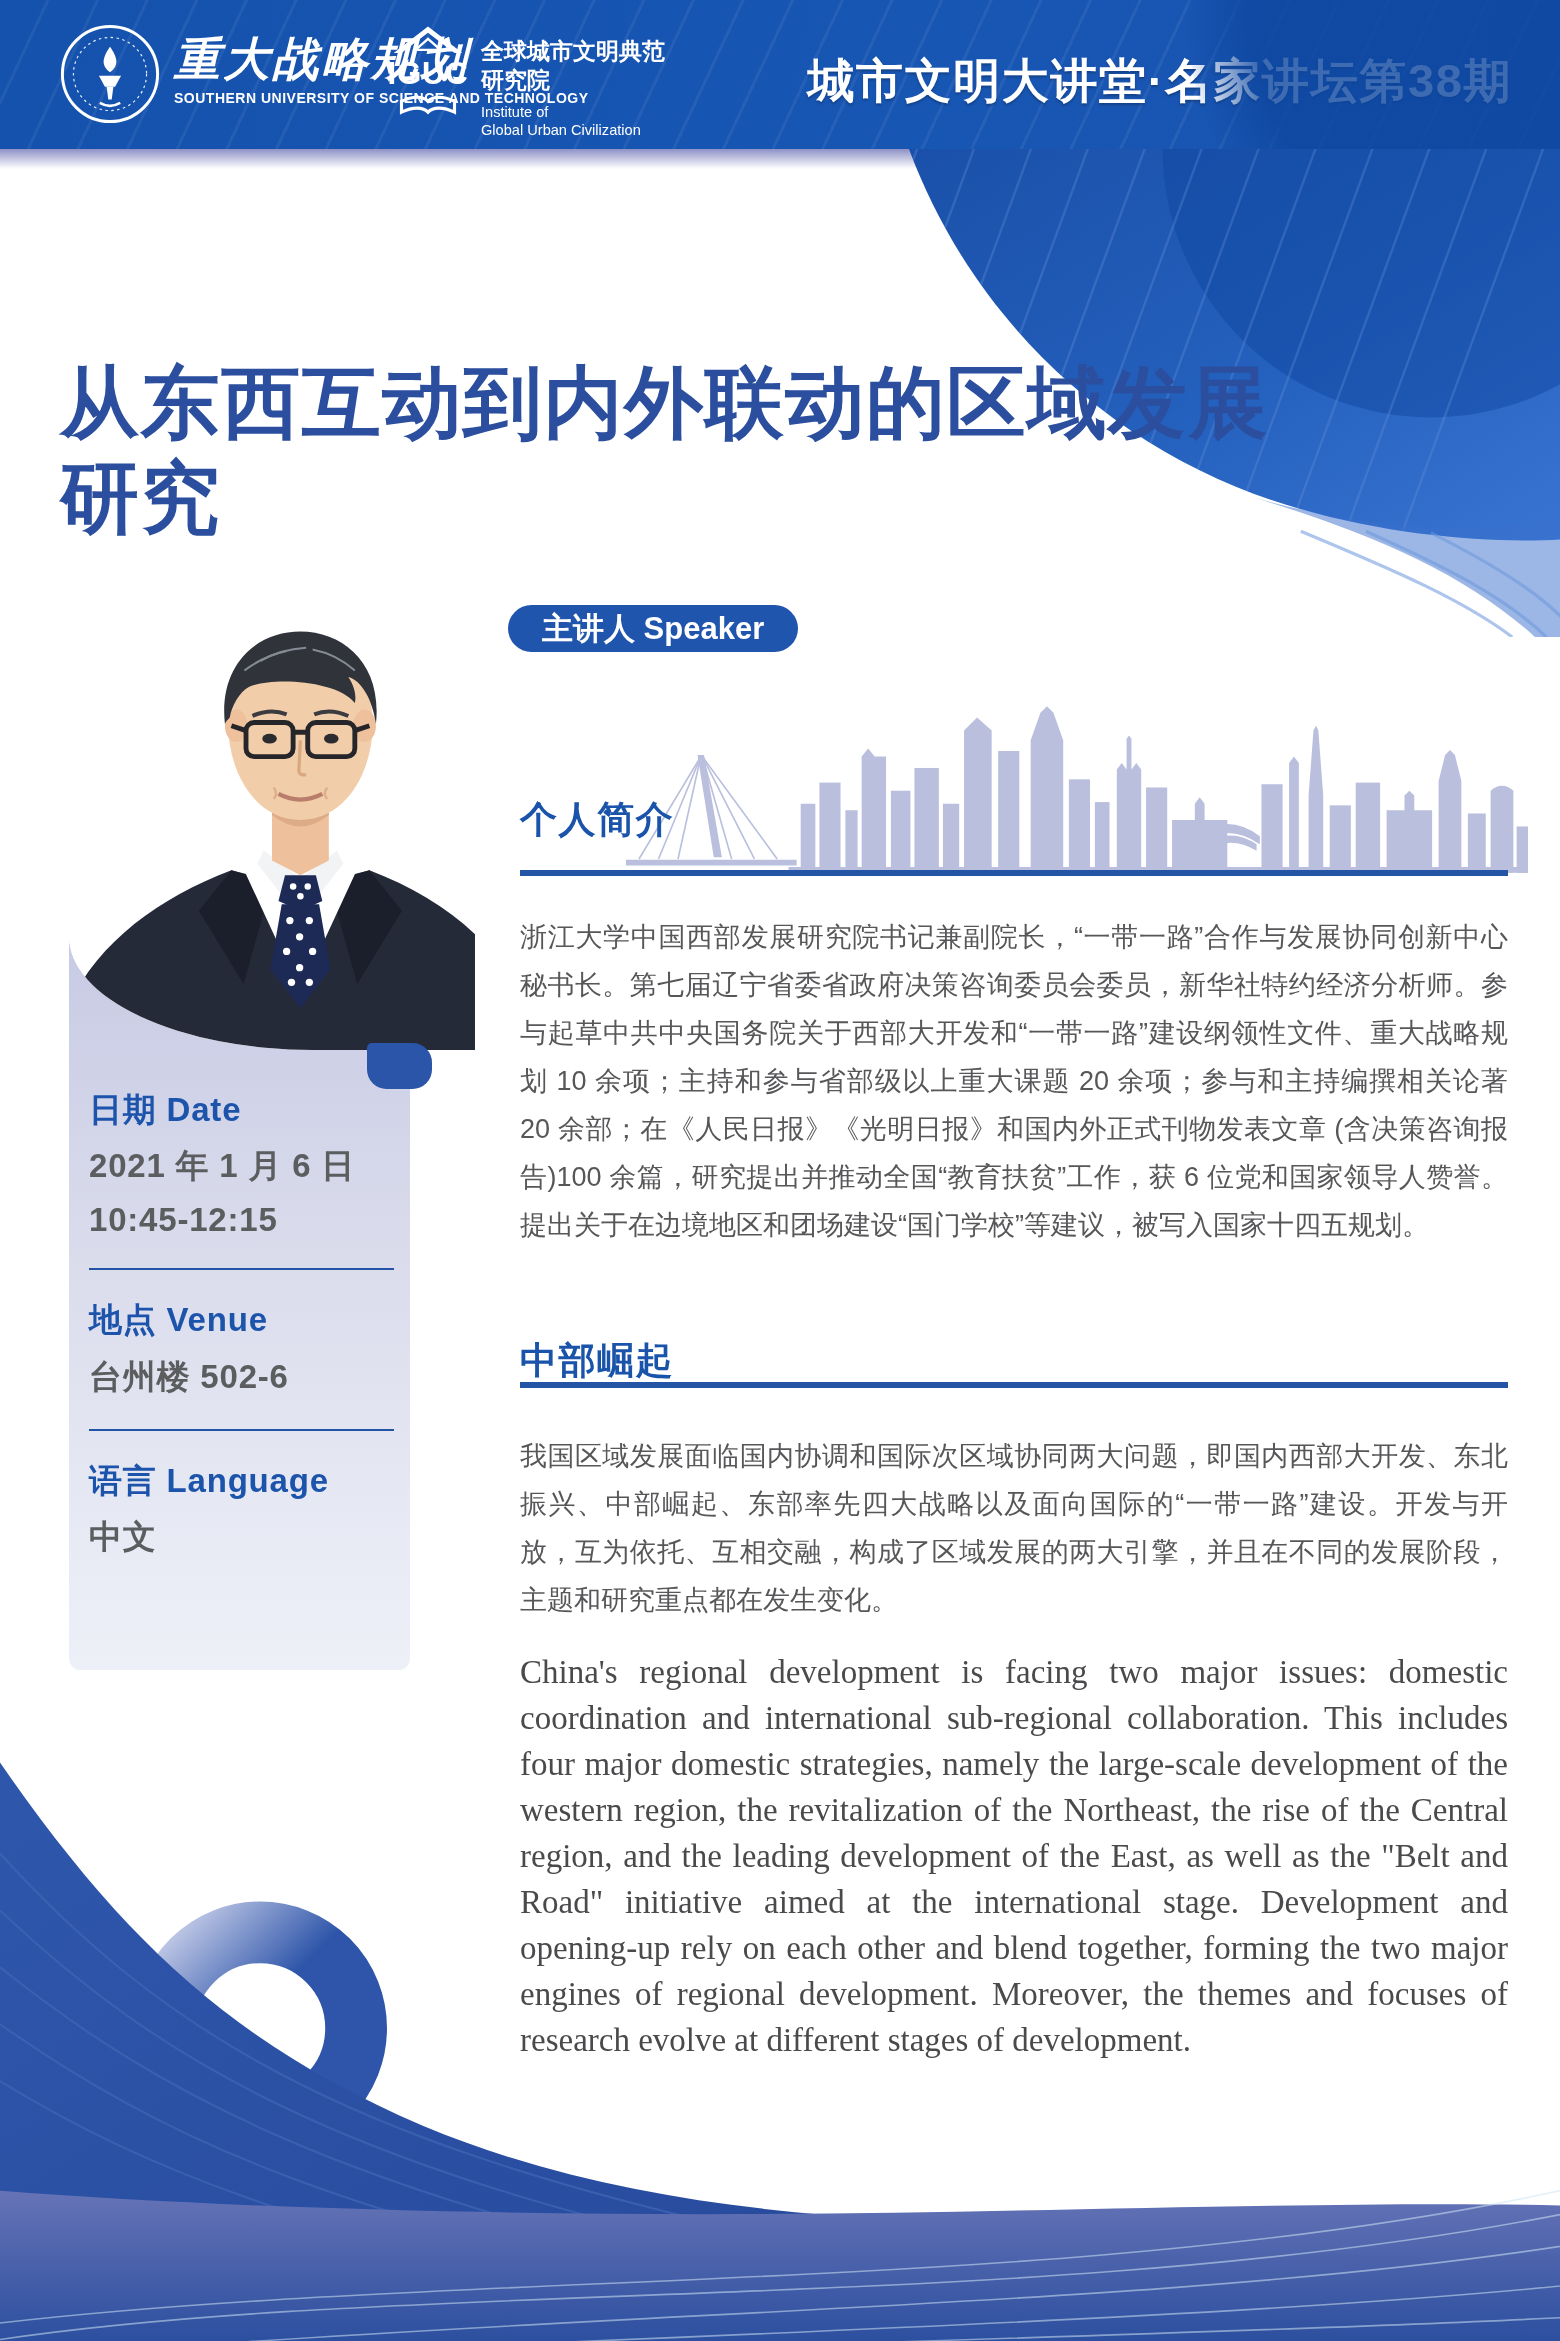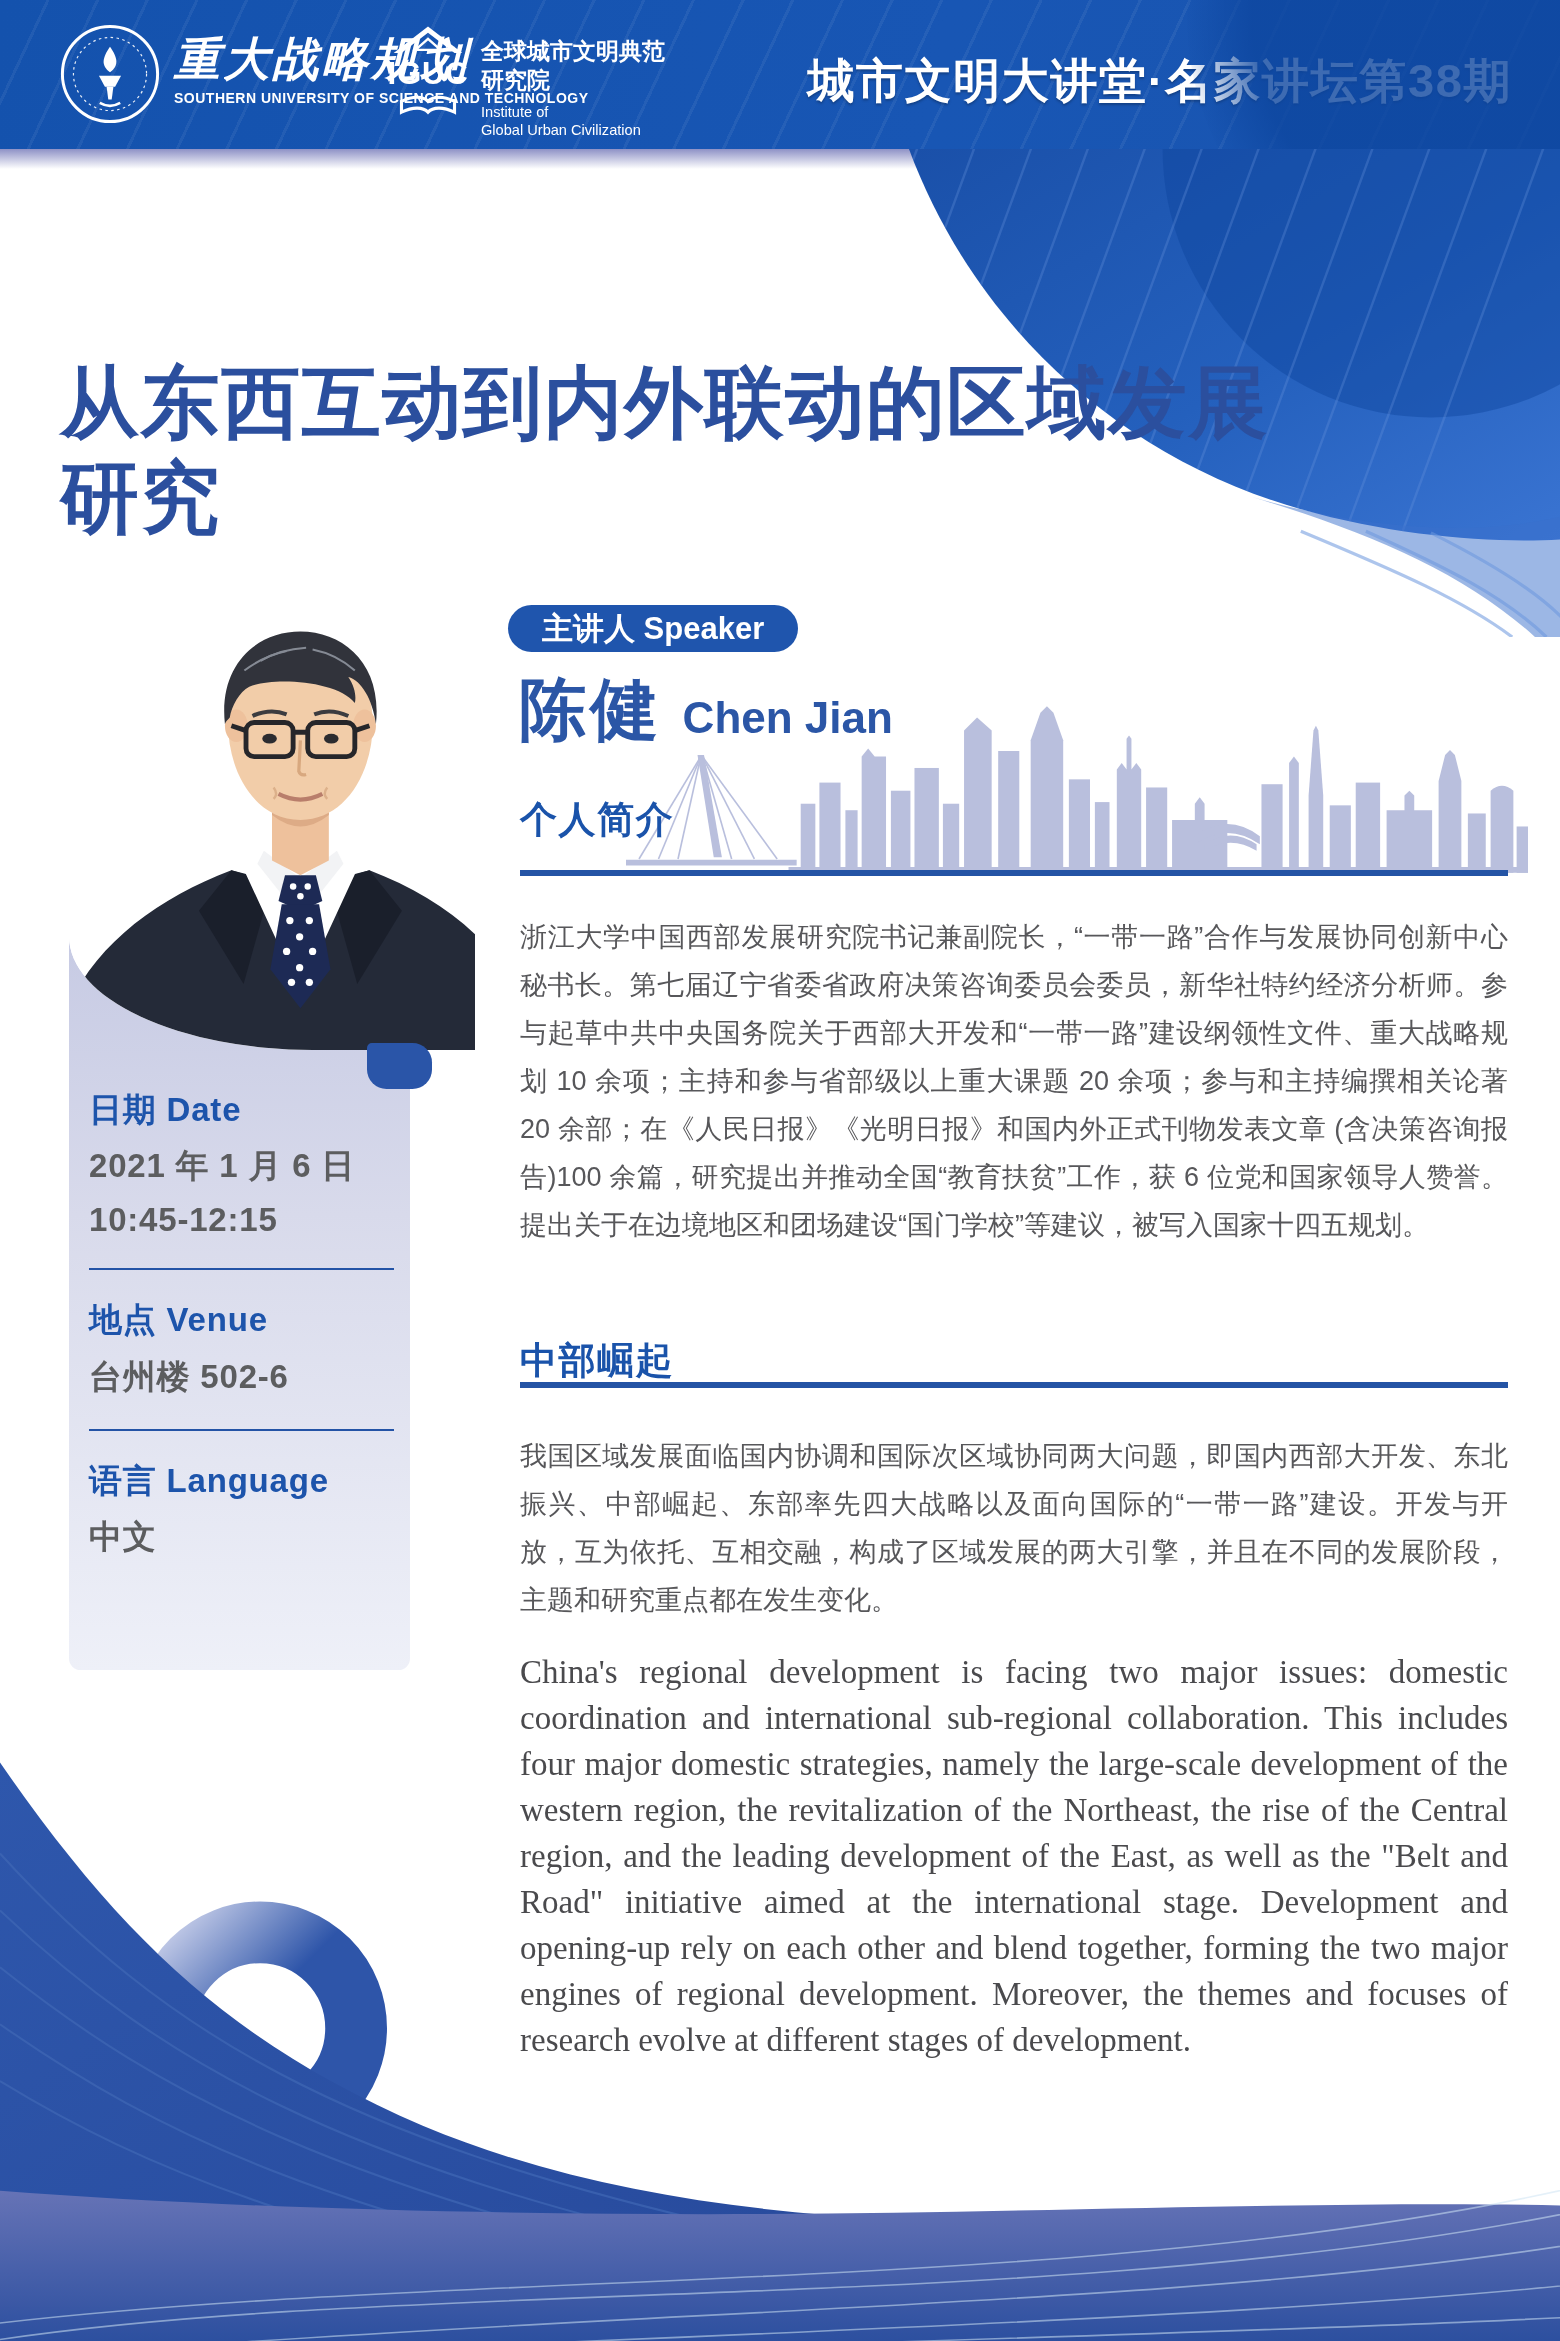--- a/index.html
+++ b/index.html
@@ -191,24 +191,20 @@
       <path d="M936,205 L936,128 L958,128 L958,110 L964,104 L970,110 L970,128 L992,128 L992,205 Z"></path>
       <path d="M1000,205 L1000,92 L1008,60 L1014,54 L1020,60 L1028,92 L1028,205 Z"></path>
       <rect x="1036" y="132" width="22" height="73"></rect>
       <path d="M1064,205 L1064,104 Q1078,92 1092,104 L1092,205 Z"></path>
       <rect x="1096" y="148" width="14" height="57"></rect>
       <path d="M200,205 L200,198 L1110,198 L1110,205 Z"></path>
     </g>
   </svg>
 
   <div class="speaker-pill">主讲人 Speaker</div>
-  <div class="speaker-name">
-    <span class="name-cn">陈健</span>
-    <span class="name-en">Chen Jian</span>
-  </div>
 
   <div class="sec-heading h-profile">个人简介</div>
   <div class="rule r-profile"></div>
   <p class="body-cn profile-body">浙江大学中国西部发展研究院书记兼副院长，“一带一路”合作与发展协同创新中心秘书长。第七届辽宁省委省政府决策咨询委员会委员，新华社特约经济分析师。参与起草中共中央国务院关于西部大开发和“一带一路”建设纲领性文件、重大战略规划 10 余项；主持和参与省部级以上重大课题 20 余项；参与和主持编撰相关论著 20 余部；在《人民日报》《光明日报》和国内外正式刊物发表文章 (含决策咨询报告)100 余篇，研究提出并推动全国“教育扶贫”工作，获 6 位党和国家领导人赞誉。提出关于在边境地区和团场建设“国门学校”等建议，被写入国家十四五规划。</p>
 
   <div class="info-panel"></div>
   <div class="photo-box">
     <svg viewBox="0 0 500 551" width="406" height="448">
       <rect width="500" height="551" fill="#ffffff"></rect>
 

